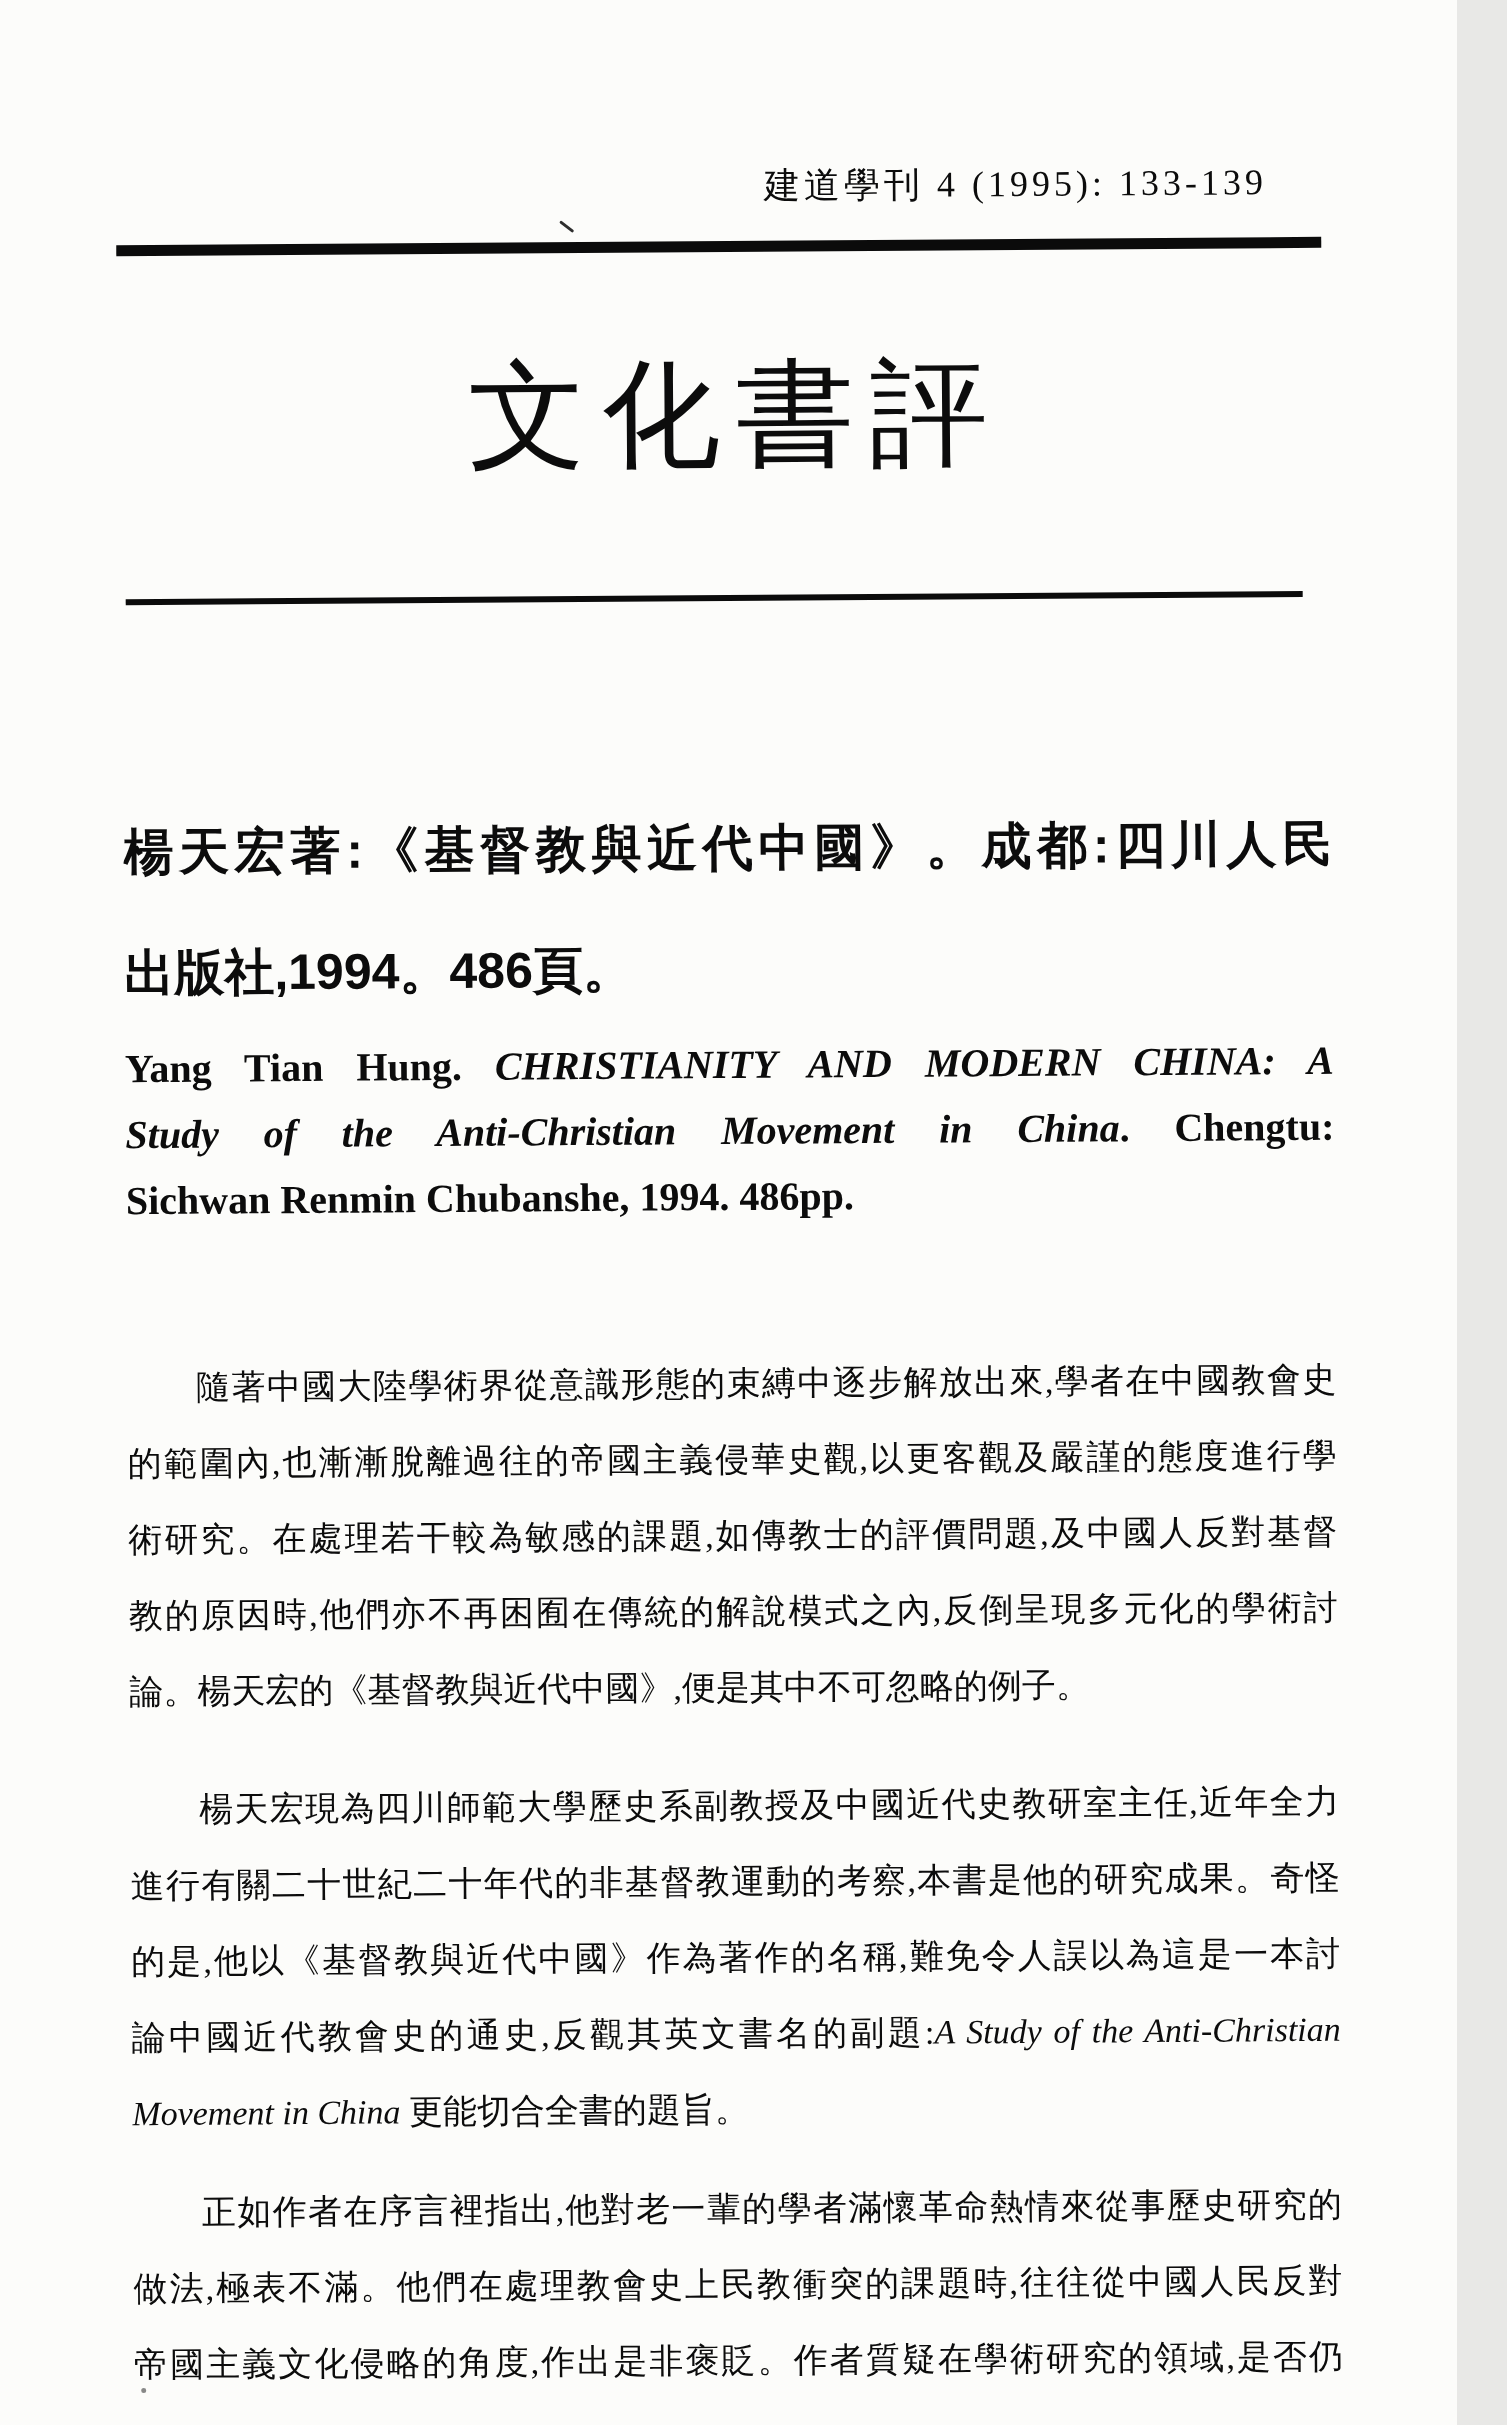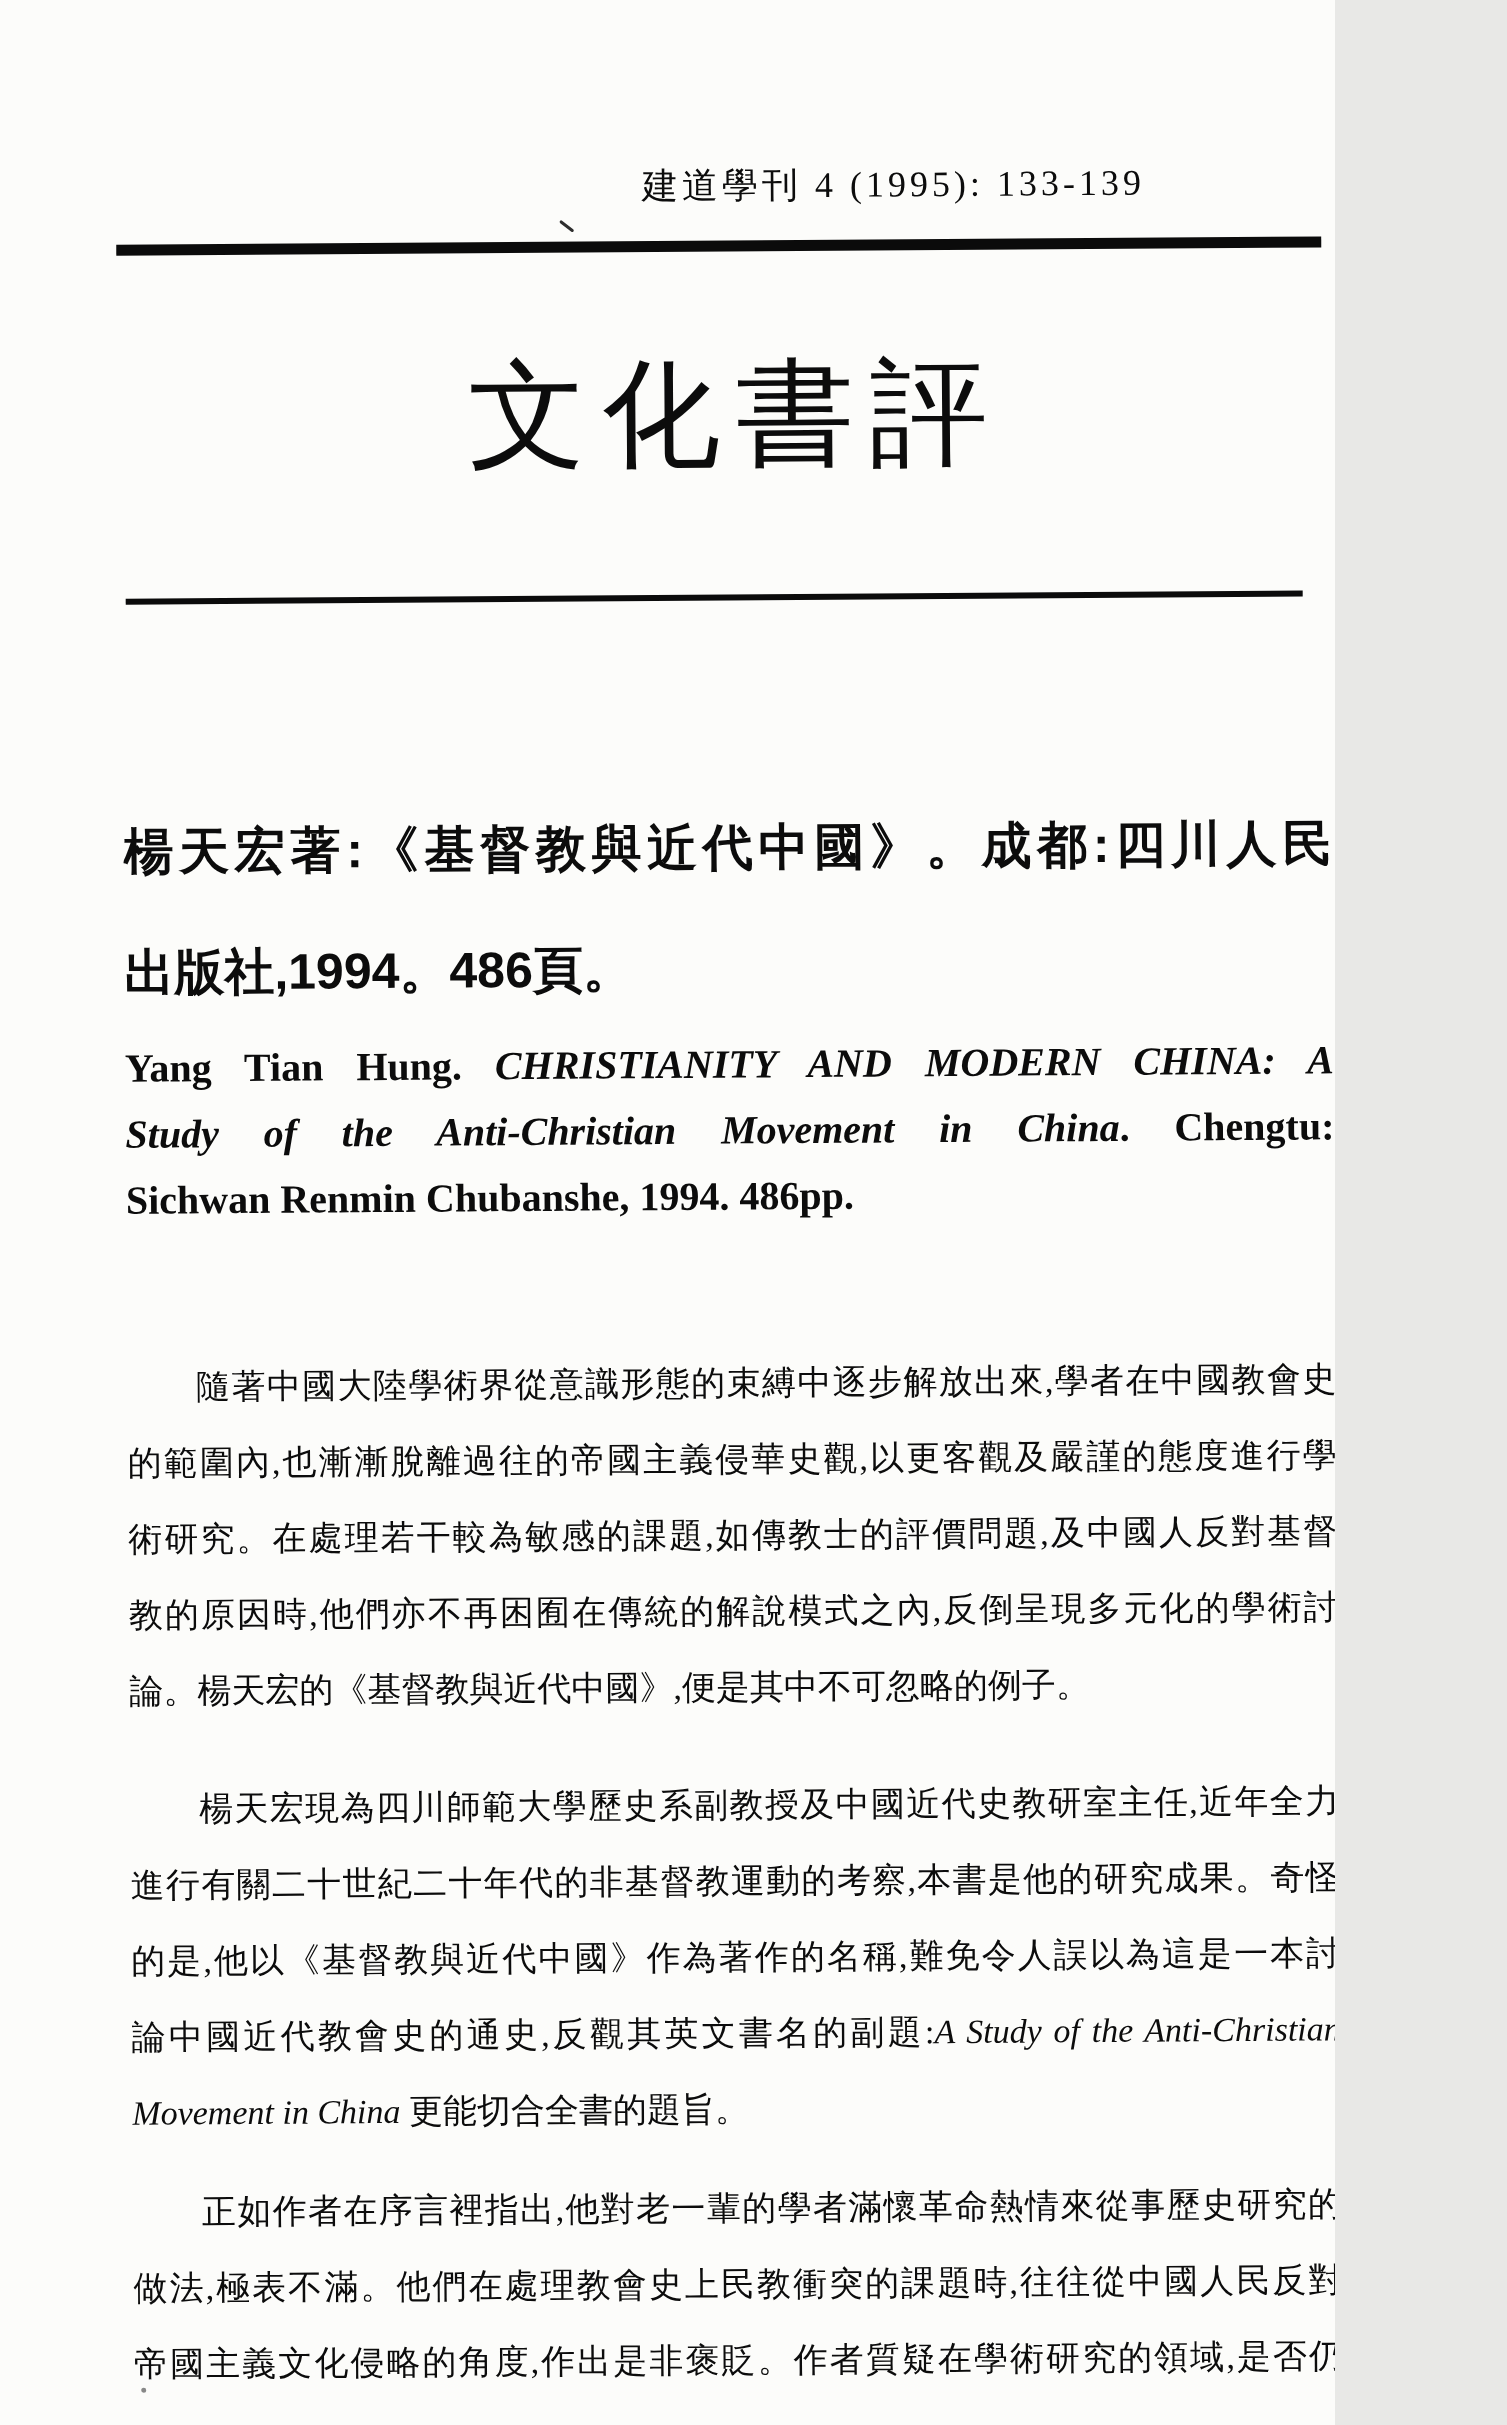--- a/index.html
+++ b/index.html
@@ -1,18 +1,18 @@
 <!DOCTYPE html>
 <html style="font-size:10.6px"><head>
 <meta charset="utf-8">
 <style>
   html,body { margin:0; padding:0; background:#e8e8e6; }
   .page {
-    position:relative; width:1288px; height:2426px;
-    background:#fcfcfa; overflow:hidden; color:#0c0c0c;padding-left:47px;
+    position:relative; width:1457px; height:2426px;
+    background:#fcfcfa; overflow:hidden; color:#0c0c0c;
   }
   .content { position:absolute; inset:0; transform:rotate(-0.4deg); }
 
   .journal-header {
     position:absolute; top:167px; right:183px;
     font:400 36px/1.1 "Liberation Serif","DejaVu Serif",serif;
     letter-spacing:4px; white-space:nowrap;
   }
 
   .rule { position:absolute; background:#0b0b0b; }

